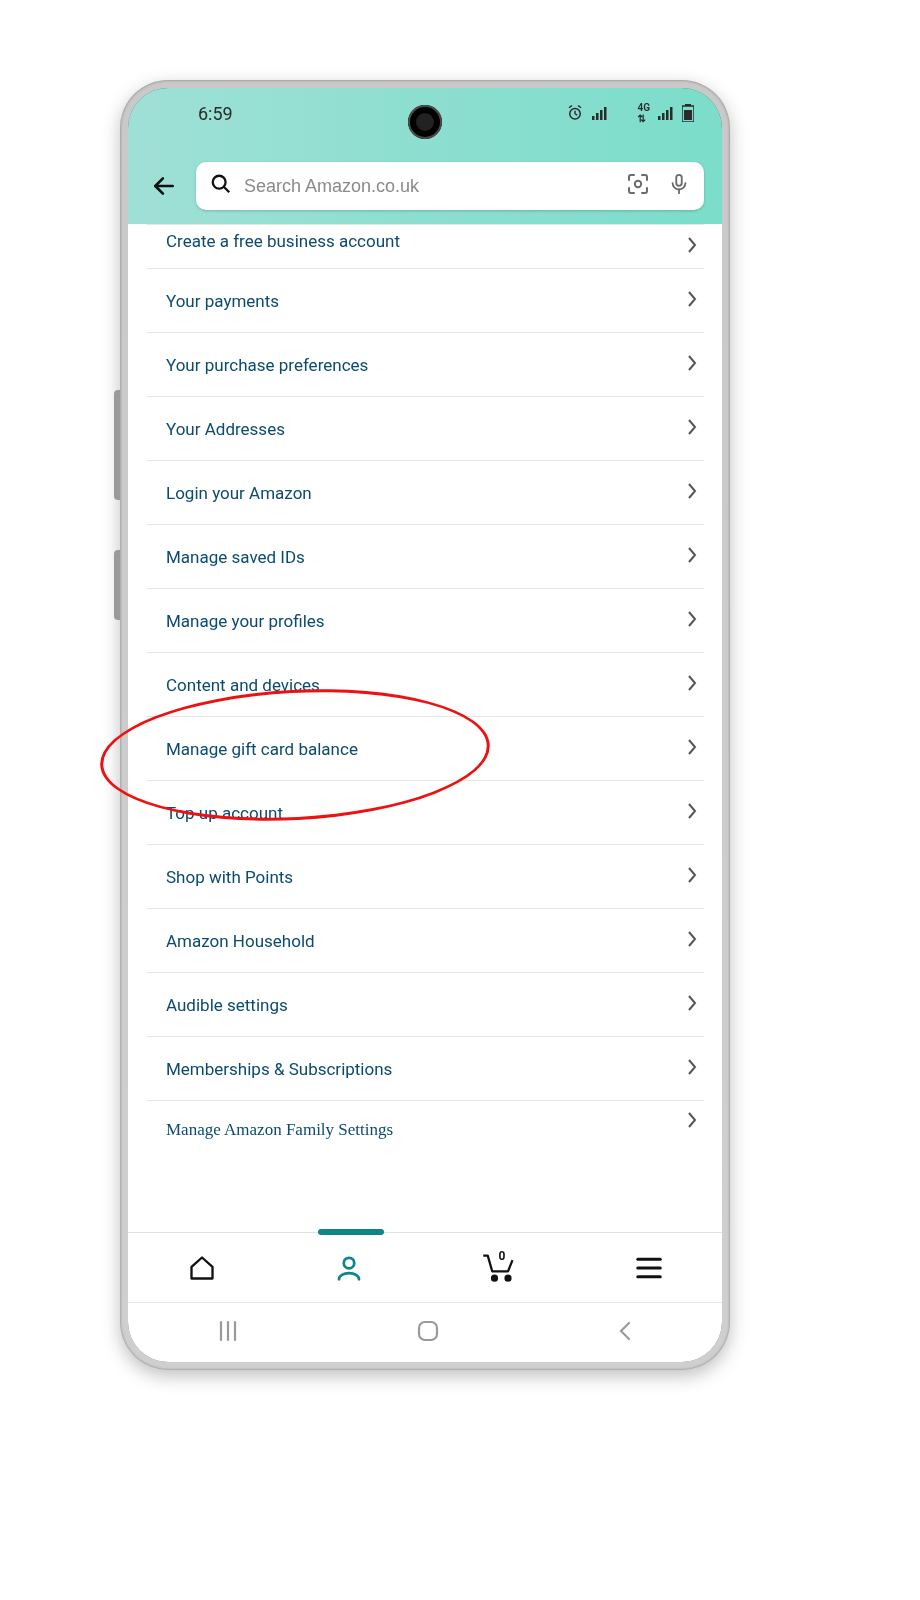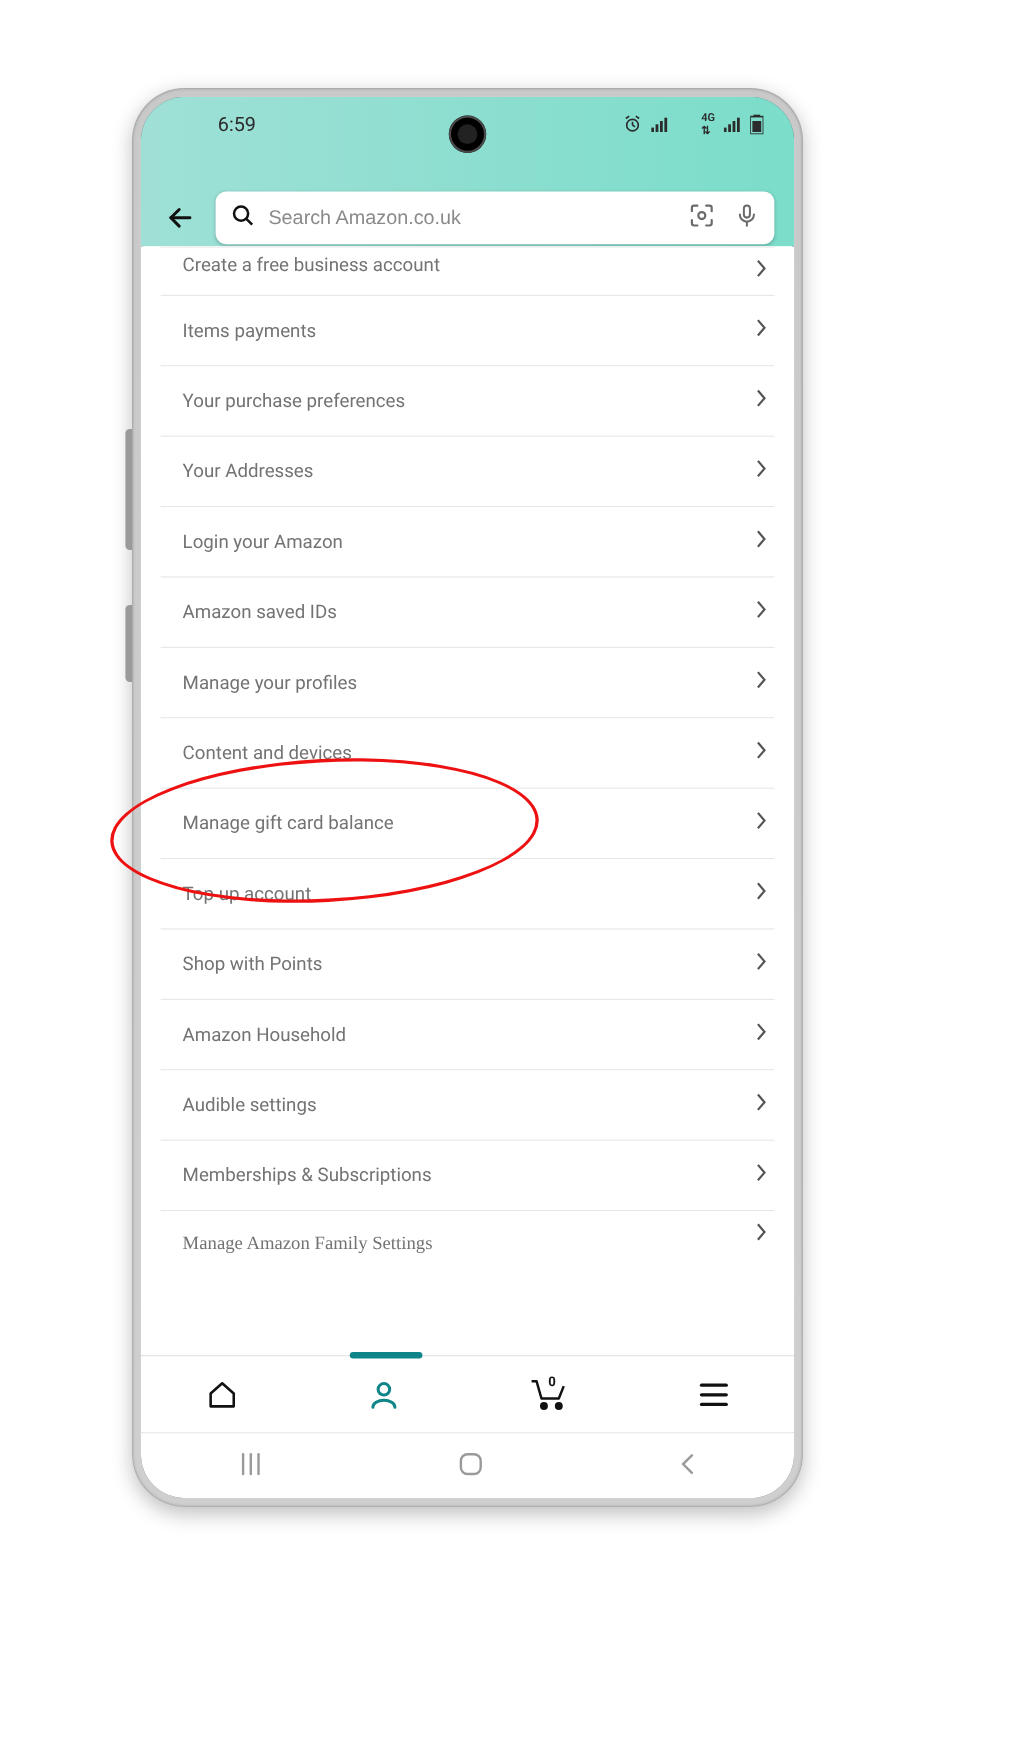--- a/index.html
+++ b/index.html
@@ -40,21 +40,21 @@
     background: linear-gradient(to right, #9fe0d6, #7bddca);
   }
   .statusbar {
     display:flex; align-items:center; justify-content:space-between;
     height:50px; padding:0 28px 0 70px; font-size:18px; color:#2b2b2b;
   }
   .status-right { display:flex; align-items:center; gap:8px; }
   .status-right svg { display:block; }
 
   .searchrow {
-    position:absolute; left:0; right:0; bottom:2px;
+    position:absolute; left:0; right:0; bottom:14px;
     display:flex; align-items:center; gap:14px; padding:0 18px 0 18px;
   }
   .back-arrow { width:36px; display:flex; justify-content:center; }
   .searchbox {
     flex:1; height:48px; background:#fff; border-radius:10px;
     box-shadow: 0 1px 3px rgba(0,0,0,.2);
     display:flex; align-items:center; padding:0 14px; gap:12px;
   }
   .searchbox input {
     flex:1; border:none; outline:none; font-size:18px; color:#555; background:transparent;
@@ -65,21 +65,21 @@
   
   .list-area {
     position:absolute; left:0; right:0; top:136px; bottom:130px;
     overflow:hidden; background:#fff;
   }
   .list-inner { border-top:1px solid #e6e6e6; margin:0 18px 0 18px; }
   .menu-item {
     display:flex; align-items:center; justify-content:space-between;
     border-bottom:1px solid #e6e6e6;
     height:64px; padding-right:6px; padding-left:20px;
-    font-size:17px; color:#737373;
+    font-size:17px; color:#0c4a6e;
     cursor:pointer;
   }
   .menu-item.first { height:44px; padding-top:0;}
   .menu-item.first .menu-label { position:relative; top:-6px;}
   .menu-item.last { border-bottom:none; height:42px;font-family:Liberation Serif, serif;}
   .menu-item.last .menu-label { position:relative; top:8px;}
   .chev { color:#555; }
 
   
   .callout {
@@ -196,21 +196,21 @@
 
     <div class="list-area">
       <div class="list-inner">
         <div class="menu-item first">
           <span class="menu-label">Create a free business account</span>
           <span class="chev"><svg width="12" height="18" viewBox="0 0 12 18" fill="none" stroke="#555" stroke-width="2">
                   <polyline points="3 2 9 9 3 16"></polyline>
                 </svg></span>
         </div>
         <div class="menu-item">
-          <span class="menu-label">Items payments</span>
+          <span class="menu-label">Your payments</span>
           <span class="chev"><svg width="12" height="18" viewBox="0 0 12 18" fill="none" stroke="#555" stroke-width="2">
                   <polyline points="3 2 9 9 3 16"></polyline>
                 </svg></span>
         </div>
         <div class="menu-item">
           <span class="menu-label">Your purchase preferences</span>
           <span class="chev"><svg width="12" height="18" viewBox="0 0 12 18" fill="none" stroke="#555" stroke-width="2">
                   <polyline points="3 2 9 9 3 16"></polyline>
                 </svg></span>
         </div>
@@ -220,21 +220,21 @@
                   <polyline points="3 2 9 9 3 16"></polyline>
                 </svg></span>
         </div>
         <div class="menu-item">
           <span class="menu-label">Login your Amazon</span>
           <span class="chev"><svg width="12" height="18" viewBox="0 0 12 18" fill="none" stroke="#555" stroke-width="2">
                   <polyline points="3 2 9 9 3 16"></polyline>
                 </svg></span>
         </div>
         <div class="menu-item">
-          <span class="menu-label">Amazon saved IDs</span>
+          <span class="menu-label">Manage saved IDs</span>
           <span class="chev"><svg width="12" height="18" viewBox="0 0 12 18" fill="none" stroke="#555" stroke-width="2">
                   <polyline points="3 2 9 9 3 16"></polyline>
                 </svg></span>
         </div>
         <div class="menu-item">
           <span class="menu-label">Manage your profiles</span>
           <span class="chev"><svg width="12" height="18" viewBox="0 0 12 18" fill="none" stroke="#555" stroke-width="2">
                   <polyline points="3 2 9 9 3 16"></polyline>
                 </svg></span>
         </div>

